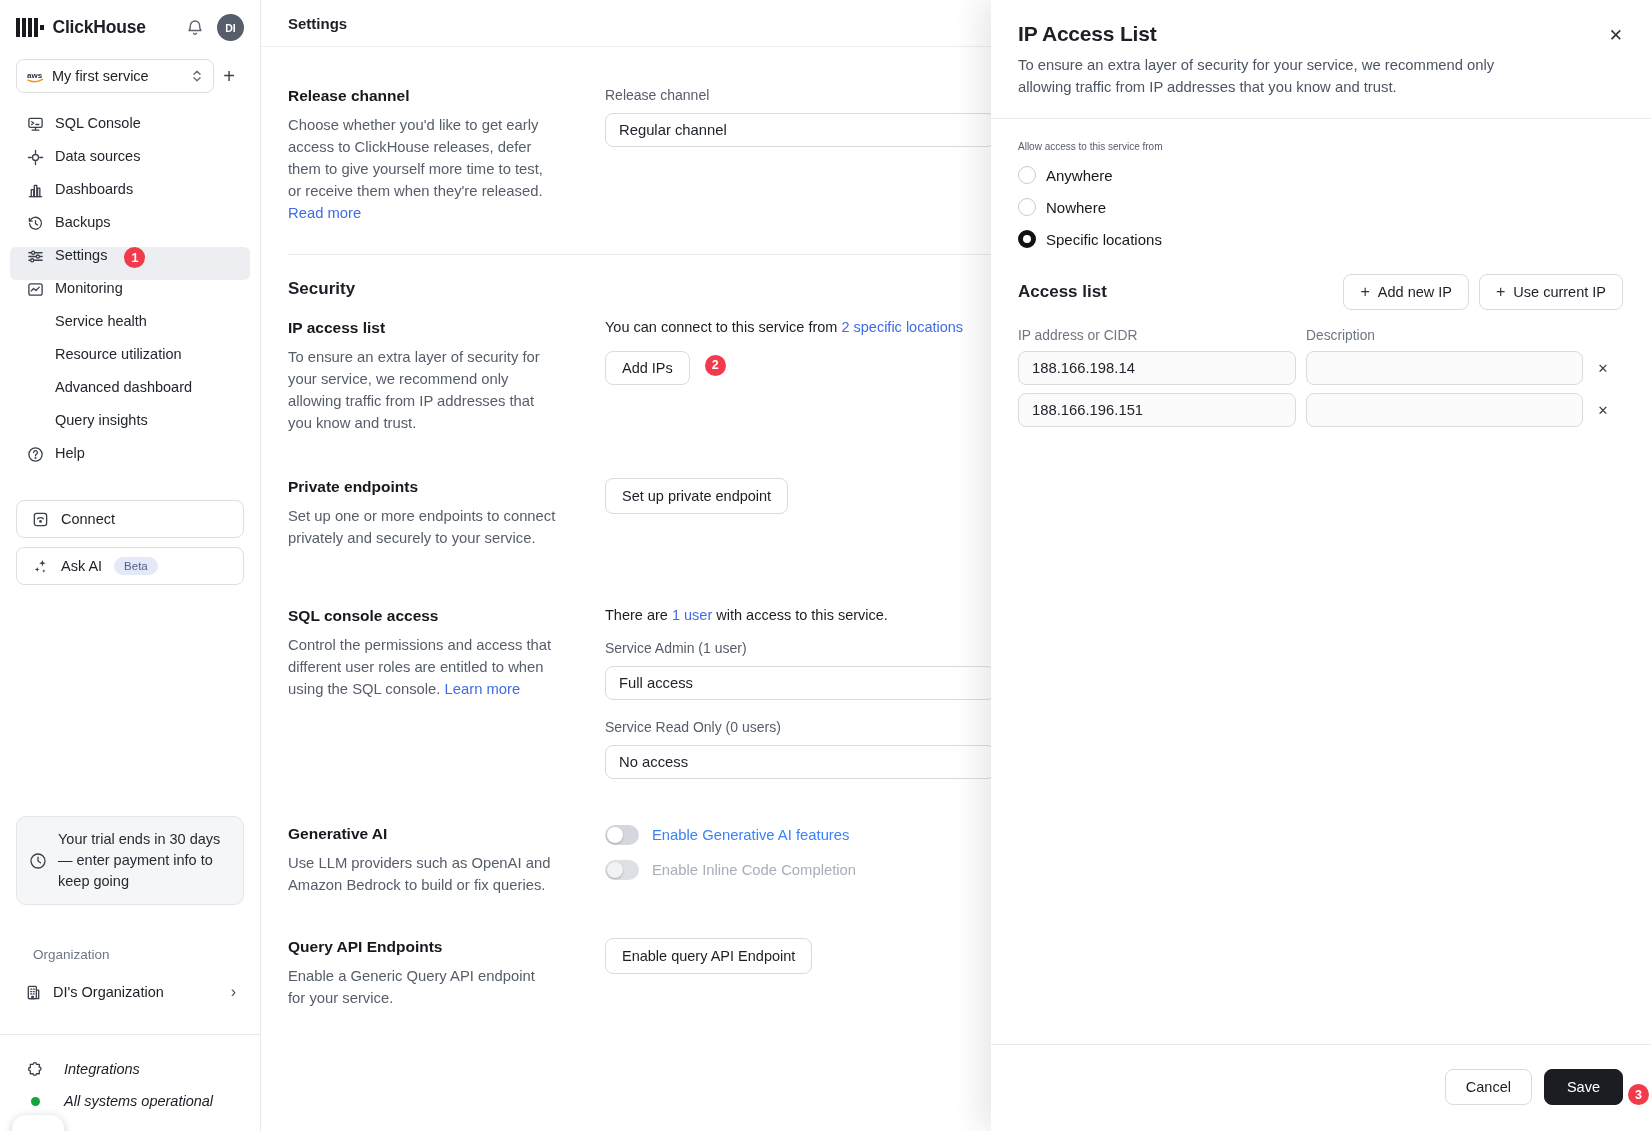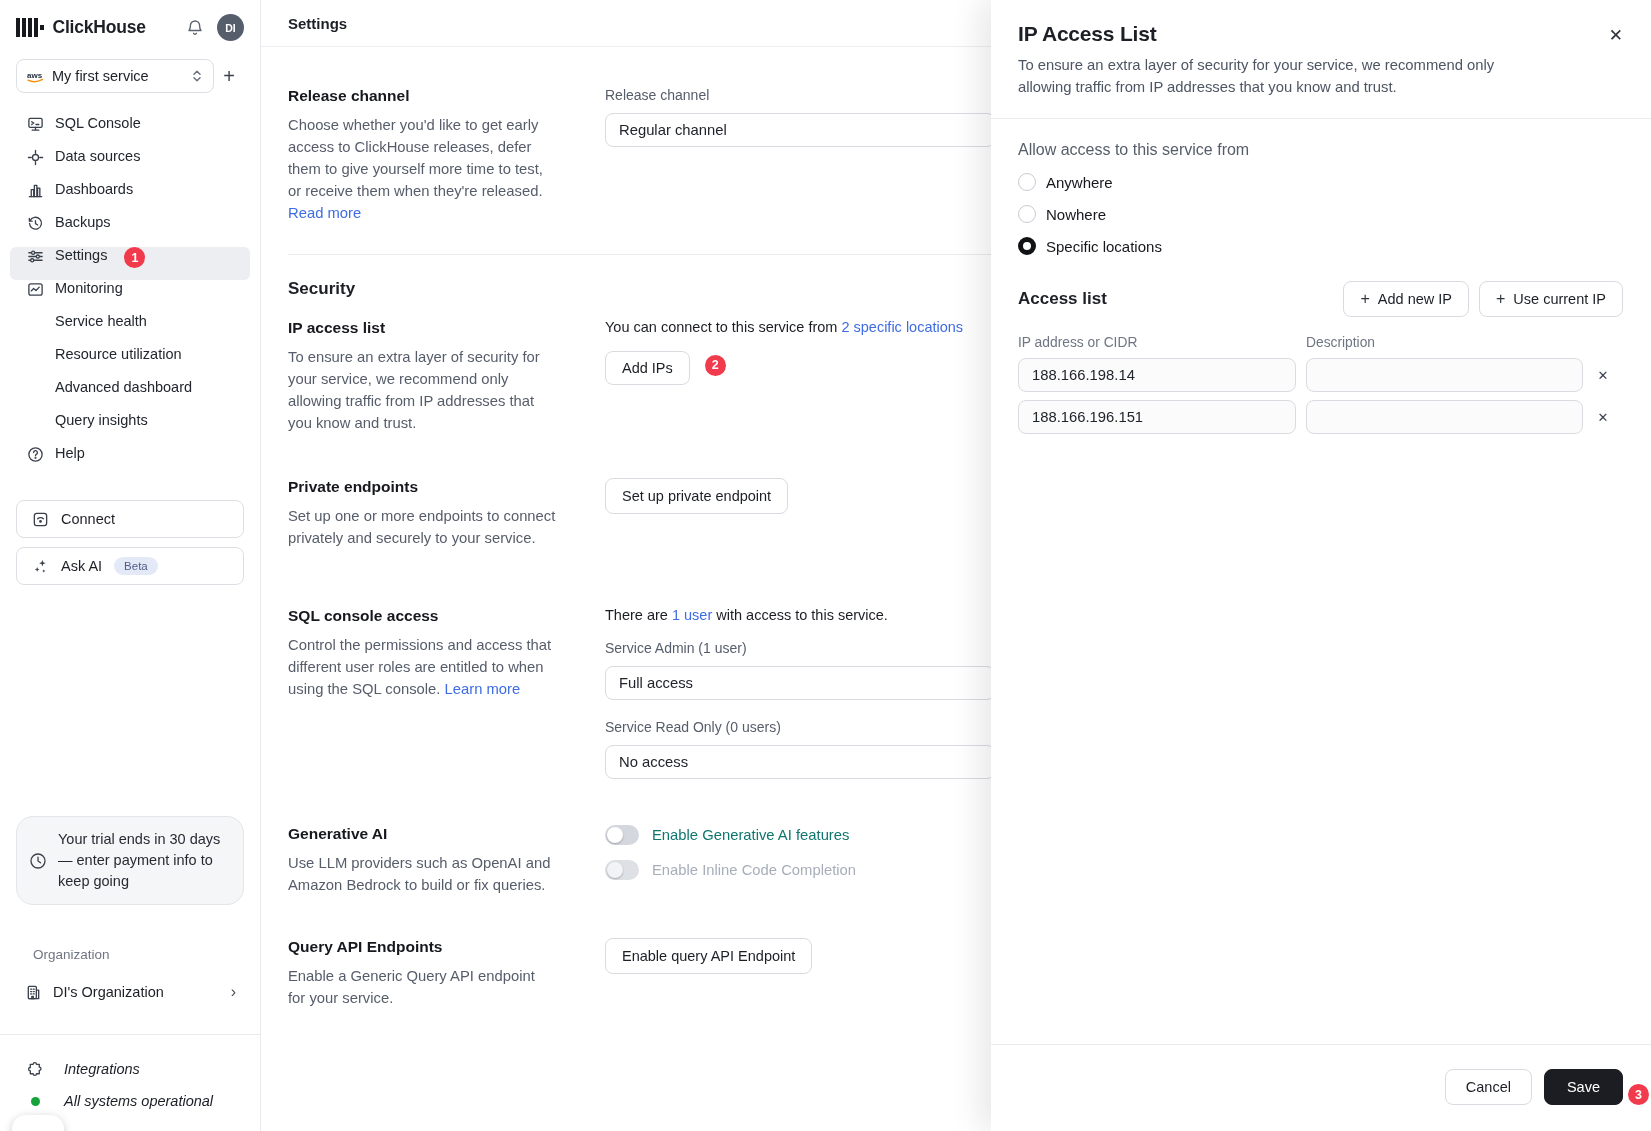--- a/index.html
+++ b/index.html
@@ -52,21 +52,21 @@
     margin:0 16px; display:flex; align-items:center; gap:12px; height:38px;
     border:1px solid #dcdfe4; border-radius:8px; padding:0 14px; font-size:14.5px; cursor:pointer;
     background:#fff;
   }
   .sb-box + .sb-box { margin-top:9px; }
   .beta {
     background:#e4e9f8; color:#505e86; font-size:11.5px; border-radius:10px; padding:3px 10px;
   }
   .sb-flex { flex:1; }
   .trial-box {
-    margin:0 16px; border:1px solid #e3e5e9; background:#f5f6f8; border-radius:17px;
+    margin:0 16px; border:1px solid #e3e5e9; background:#f5f6f8; border-radius:10px;
     padding:12px 12px; display:flex; gap:11px; align-items:center;
   }
   .trial-box .t-icon { width:18px; height:18px; flex:0 0 18px; color:#3a404c; }
   .trial-box .t-text { font-size:14.5px; line-height:21px; color:#262a32; }
   .org-label { margin:42px 0 0 33px; font-size:13.5px; color:#6f7683; }
   .org-row { display:flex; align-items:center; gap:11px; margin:14px 16px 0 16px; padding:0 8px; height:32px; cursor:pointer; }
   .org-row .name { flex:1; font-size:14.5px; }
   .chev-right { color:#4a505c; font-size:16px; }
   .sb-divider { border-top:1px solid #e9eaee; margin-top:26px; }
   .sb-bottom { padding:18px 16px 14px 16px; }
@@ -109,35 +109,35 @@
   .toggle-row + .toggle-row { margin-top:15px; }
   .toggle {
     width:34px; height:20px; border-radius:10px; background:#d4d8de; position:relative; cursor:pointer; flex:0 0 34px;
   }
   .toggle .knob {
     position:absolute; left:2px; top:2px; width:16px; height:16px; border-radius:50%; background:#fff;
     box-shadow:0 1px 2px rgba(0,0,0,0.25);
   }
   .toggle.disabled { background:#dde0e5; }
   .toggle.disabled .knob { background:#f2f3f5; }
-  .toggle-label { font-size:14.8px; color:#0f766e; }
+  .toggle-label { font-size:14.8px; color:#3b82f6; }
   .toggle-label.muted { color:#a7aeb9; }
   
   .drawer {
     position:absolute; right:0; top:0; bottom:0; width:660px; background:#fff; z-index:20;
     box-shadow:-10px 0 30px rgba(20,24,31,0.10); display:flex; flex-direction:column;
   }
   .drawer-head { padding:22px 28px 0 27px; }
   .drawer-title-row { display:flex; align-items:flex-start; }
   .drawer-title { font-size:21px; font-weight:bold; letter-spacing:-0.2px; flex:1; }
   .close-x { font-size:17px; color:#30343c; cursor:pointer; margin-top:3px; }
   .drawer-desc { margin-top:8px; font-size:14.8px; line-height:22px; color:#4d5563; max-width:520px; }
   .drawer-divider { border-top:1px solid #e9eaee; margin-top:20px; }
   .drawer-body { flex:1; padding:22px 28px 0 27px; }
-  .allow-label { font-size:16px; color:#565d6a; }
+  .allow-label { font-size:10px; color:#565d6a; }
   .radio-row { display:flex; align-items:flex-end; gap:10px; margin-top:14px; cursor:pointer; }
   .radio {
     width:18px; height:18px; border-radius:50%; border:1.5px solid #c7ccd3; background:#fff; flex:0 0 18px;
   }
   .radio.checked { border:5.5px solid #101216; }
   .radio-label { font-size:15px; color:#16181d; }
   .al-header { display:flex; align-items:center; margin-top:26px; }
   .al-title { font-size:17px; font-weight:bold; flex:1; }
   .al-buttons { display:flex; gap:10px; }
   .plus-glyph { font-size:16px; color:#30343c; font-weight:normal; line-height:1; }

